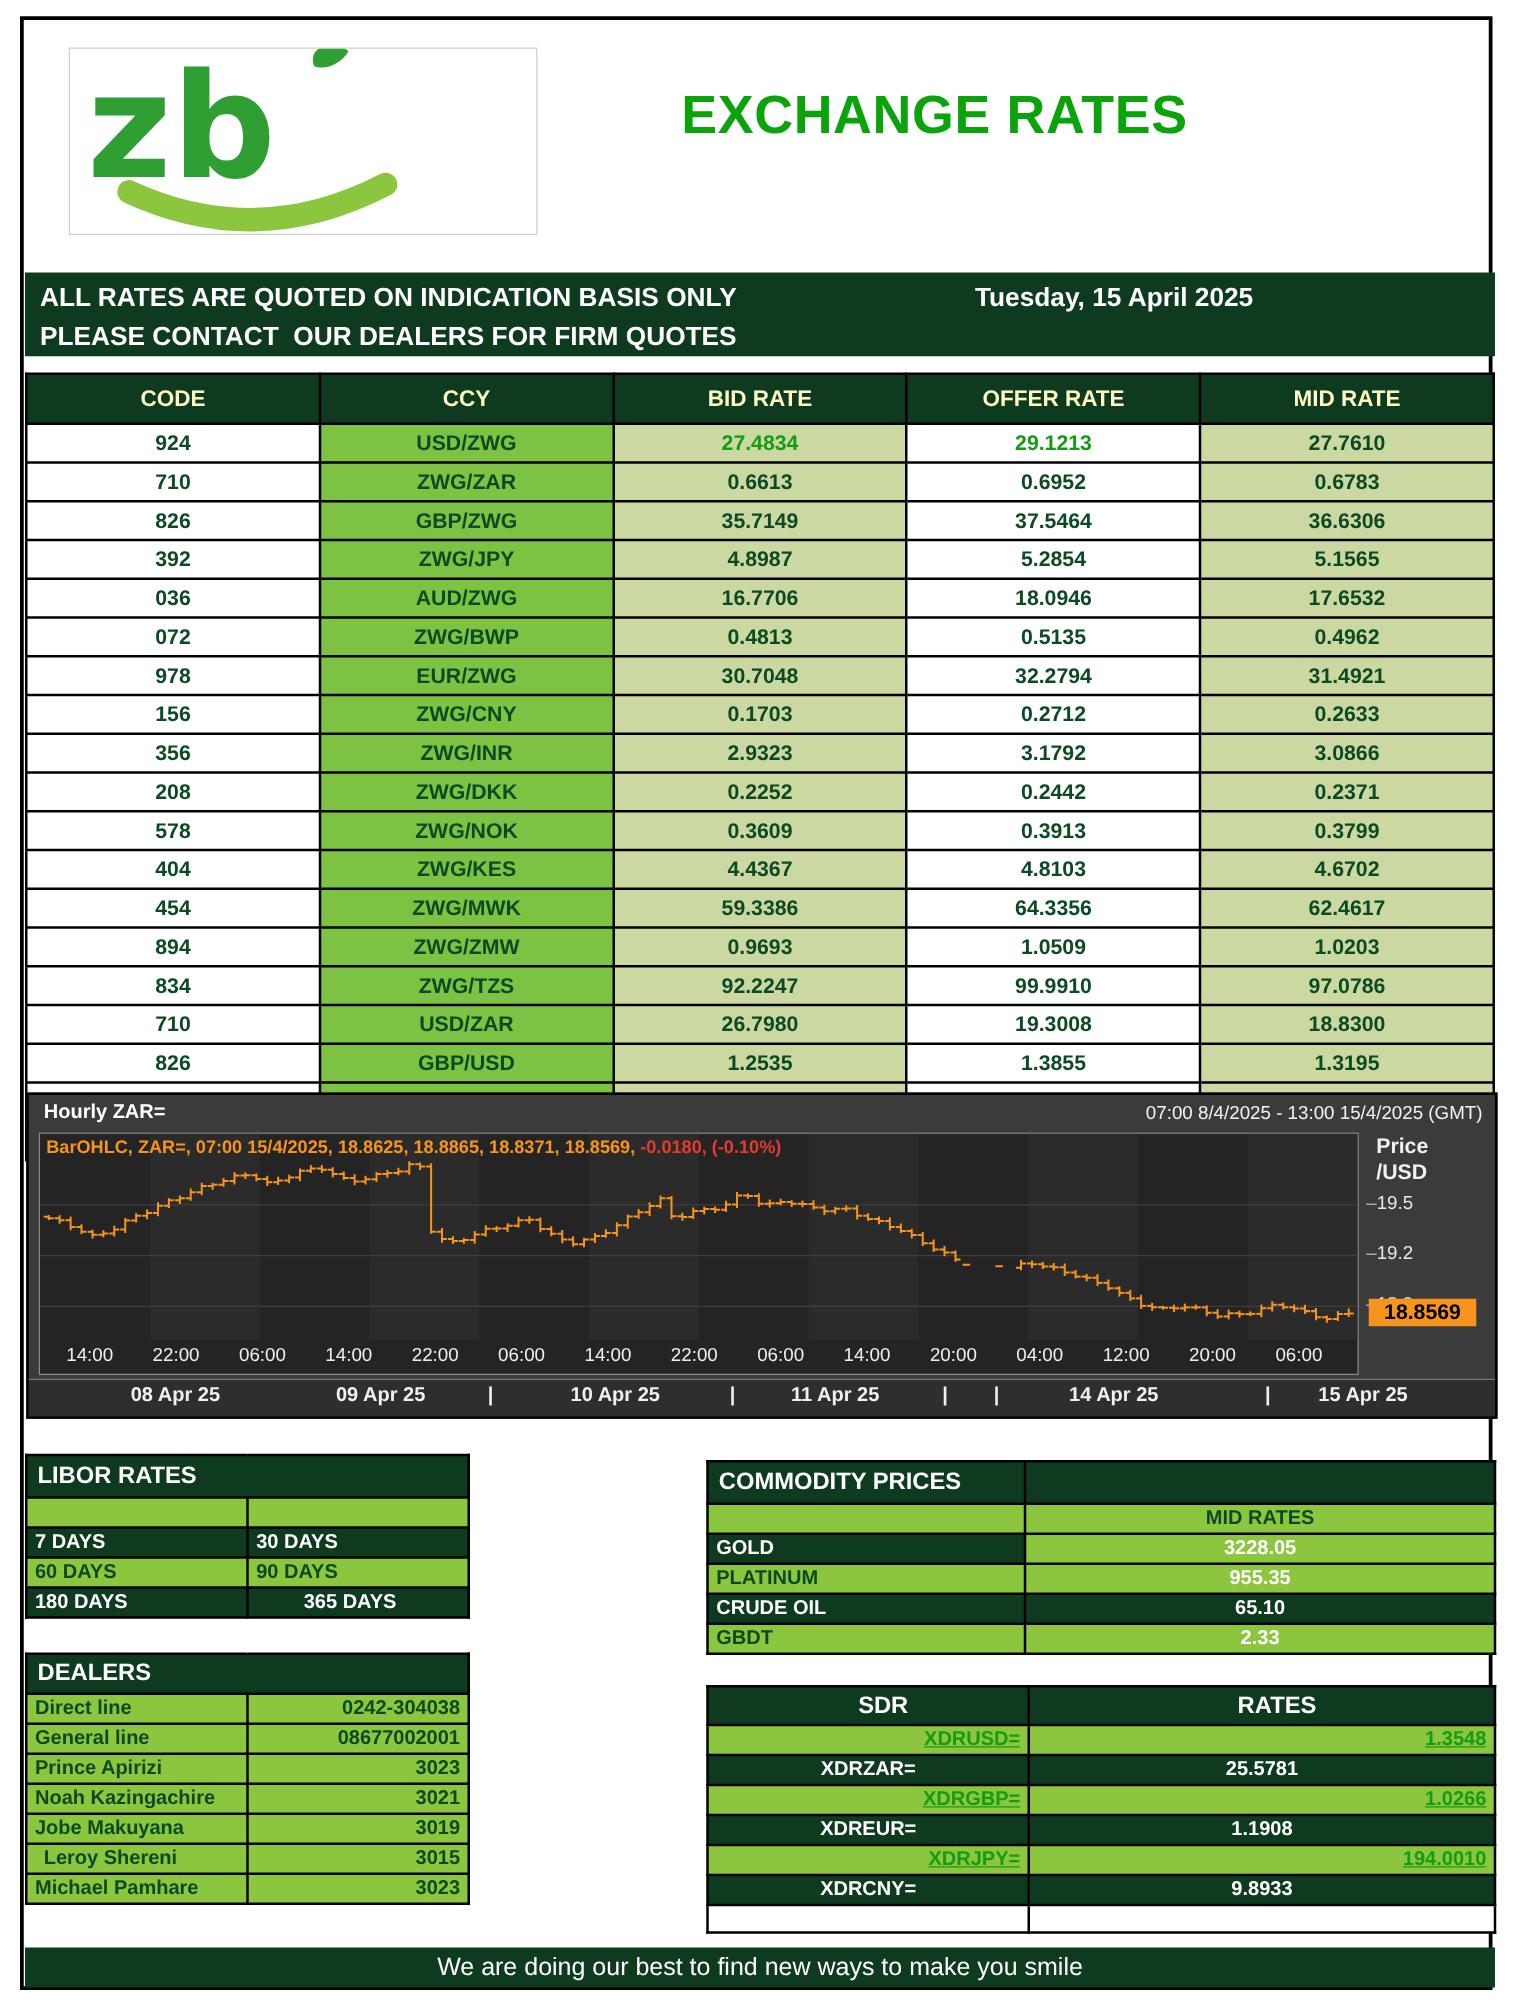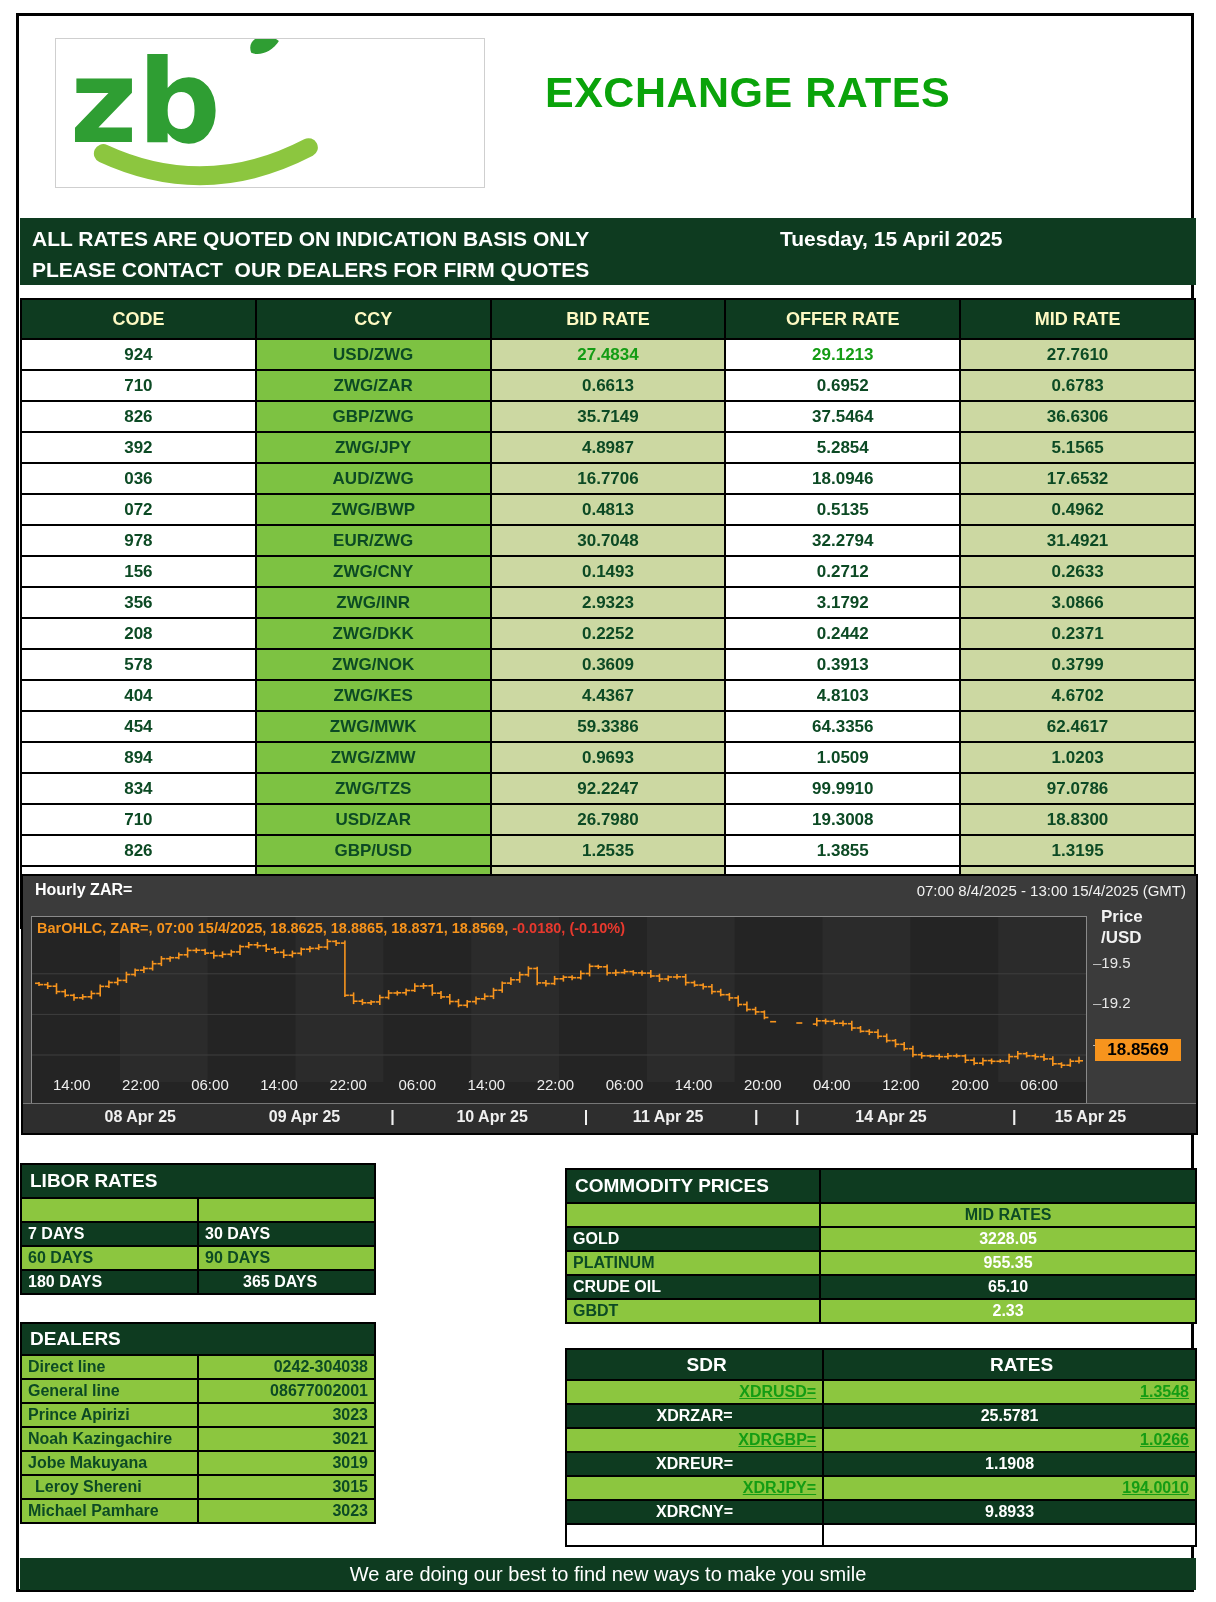--- a/index.html
+++ b/index.html
@@ -1,21 +1,21 @@
 <!DOCTYPE html>
 <html style="--dark-green: #0e3b20; --bright-green: #7dc242; --pale-green: #ccd8a2; --light-green: #8cc63f; --logo-green: #2f9e33; --smile-green: #8cc63f; --title-green: #0aa30a; --value-green: #149c14; --text-green: #0c4a24; --orange: #f7941d; --red: #e8392e; --chart-bg: #3b3b3b; --plot-bg: #242424;"><head>
 <meta charset="utf-8">
 <style>
   html,body{margin:0;padding:0;background:#ffffff;}
   .page{position:relative;width:1216px;height:1602px;background:#fff;overflow:hidden;
         font-family:"Liberation Sans",sans-serif;}
   .frame{position:absolute;left:16px;top:13px;width:1178px;height:1579px;border:3px solid #000;box-sizing:border-box;}
 
   
-  .logo-box{position:absolute;left:55px;top:38px;width:430px;height:150px;background:#fff;border:1px solid #cfcfcf;box-sizing:border-box;}
+  .logo-box{position:absolute;left:55px;top:38px;width:375px;height:150px;background:#fff;border:1px solid #cfcfcf;box-sizing:border-box;}
   .page-title{position:absolute;left:545px;top:68px;margin:0;font-size:43px;font-weight:bold;letter-spacing:.5px;
               color:var(--title-green,#0aa30a);}
 
   
   .banner{position:absolute;left:20px;top:218px;width:1176px;height:67px;background:var(--dark-green,#0e3b20);
           color:#fff;font-weight:bold;font-size:21px;box-sizing:border-box;padding:5px 12px;}
   .banner-line1{position:relative;height:31px;line-height:31px;}
   .banner-date{position:absolute;left:748px;top:0;}
   .banner-line2{height:31px;line-height:31px;white-space:pre;}
 
@@ -31,21 +31,21 @@
   .rates .c-mid{width:33.5%;background:var(--pale-green,#ccd8a2);}
   .rates td.accent{color:var(--value-green,#149c14);}
 
   
   .chart{position:absolute;left:21px;top:874px;width:1177px;height:261px;background:var(--chart-bg,#3b3b3b);
          border:2px solid #000;box-sizing:border-box;color:#fff;}
   .chart-top{position:absolute;left:0;top:0;width:100%;height:28px;}
   .chart-title{position:absolute;left:12px;top:5px;font-size:16px;font-weight:bold;color:#fff;}
   .chart-range{position:absolute;right:10px;top:6px;font-size:15px;color:#f2f2f2;}
   .plot{position:absolute;left:8px;top:30px;width:1056px;height:194px;background:var(--plot-bg,#242424);
-        border:1px solid #8a8a8a;box-sizing:border-box;margin-top:10px;}
+        border:1px solid #8a8a8a;box-sizing:border-box;}
   .legend{position:absolute;left:5px;top:3px;font-size:14.5px;font-weight:bold;white-space:nowrap;}
   .legend .main{color:var(--orange,#f7941d);}
   .legend .chg{color:var(--red,#e8392e);margin-left:4px;}
   .axis{position:absolute;left:1070px;top:30px;width:100px;height:167px;}
   .axis-title{position:absolute;left:8px;top:0;font-size:17px;font-weight:bold;color:#f2f2f2;line-height:21px;}
   .ytick{position:absolute;left:0;font-size:15px;color:#e8e8e8;}
   .ytick::before{content:"\2012 ";color:#bbb;}
   .price-badge{position:absolute;left:2px;width:86px;height:22px;background:var(--orange,#f7941d);color:#000;
                font-size:17px;font-weight:bold;text-align:center;line-height:22px;}
   .time-row{position:absolute;left:30px;top:200px;width:1005px;display:flex;justify-content:space-between;
@@ -156,21 +156,21 @@
         <tr>
           <td class="c-code">978</td>
           <td class="c-ccy">EUR/ZWG</td>
           <td class="c-bid">30.7048</td>
           <td class="c-offer">32.2794</td>
           <td class="c-mid">31.4921</td>
         </tr>
         <tr>
           <td class="c-code">156</td>
           <td class="c-ccy">ZWG/CNY</td>
-          <td class="c-bid">0.1493</td>
+          <td class="c-bid">0.1703</td>
           <td class="c-offer">0.2712</td>
           <td class="c-mid">0.2633</td>
         </tr>
         <tr>
           <td class="c-code">356</td>
           <td class="c-ccy">ZWG/INR</td>
           <td class="c-bid">2.9323</td>
           <td class="c-offer">3.1792</td>
           <td class="c-mid">3.0866</td>
         </tr>

